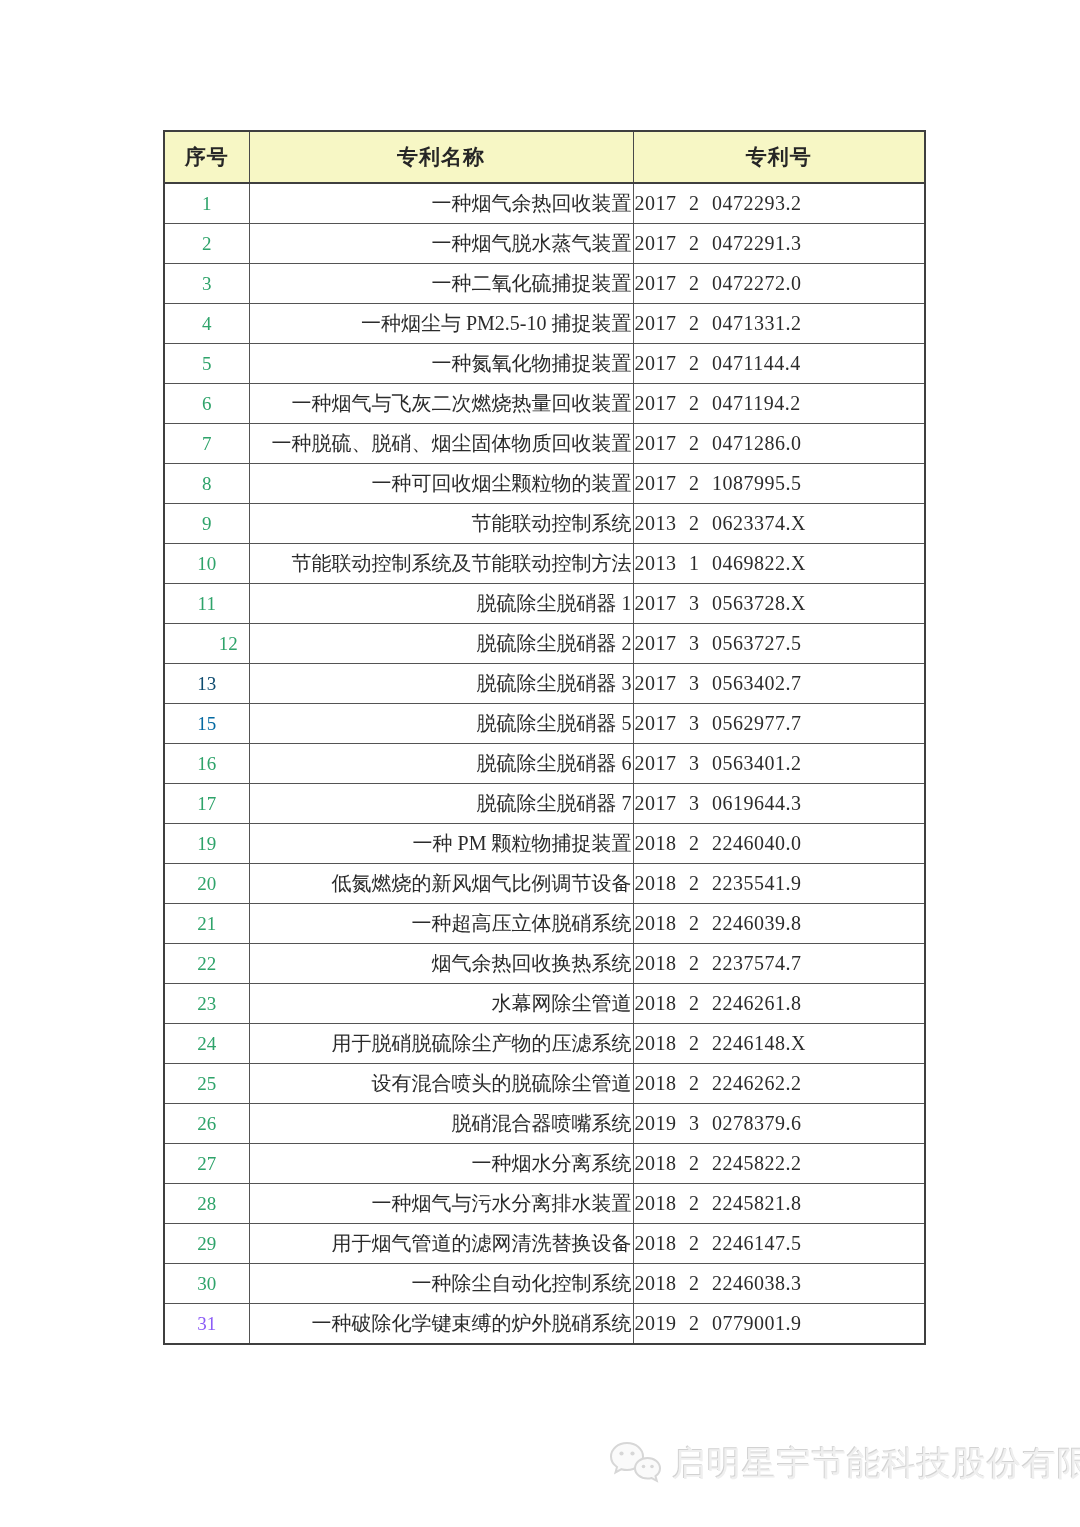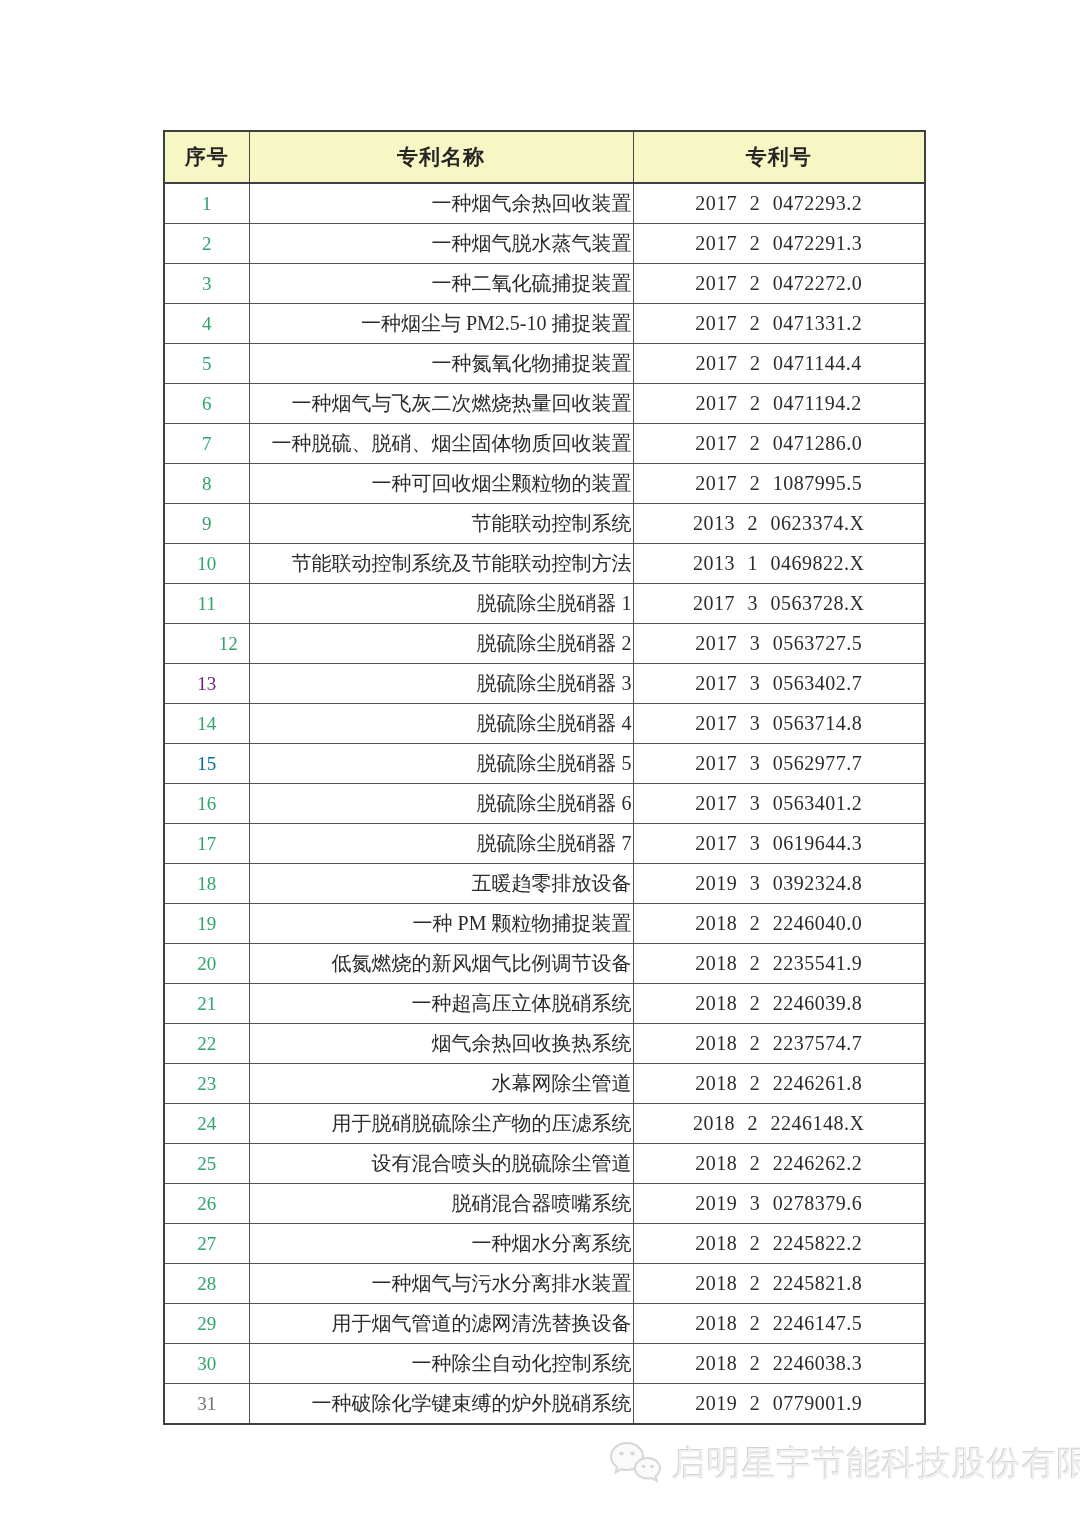--- a/index.html
+++ b/index.html
@@ -50,21 +50,21 @@
   }
   .patent-table td.cell-index {
     text-align: center;
     font-size: 19px;
   }
   .patent-table td.cell-name {
     text-align: right;
     padding-left: 13px;
   }
   .patent-table td.cell-number {
-    text-align: center;
+    text-align: left;
     word-spacing: 7px;
     letter-spacing: 0.5px;
     border-radius: 10px;
   }
 
   
   .watermark {
     position: absolute;
     left: 606px;
     top: 1436px;
@@ -170,54 +170,44 @@
     <td class="cell-number">2017 3 0563728.X</td>
   </tr>
 
   <tr>
     <td class="cell-index" style="color: rgb(46, 163, 106); padding-left: 44px;">12</td>
     <td class="cell-name">脱硫除尘脱硝器 2</td>
     <td class="cell-number">2017 3 0563727.5</td>
   </tr>
 
   <tr>
-    <td class="cell-index" style="color: #701a75;">13</td>
+    <td class="cell-index" style="color: #0c4a6e;">13</td>
     <td class="cell-name">脱硫除尘脱硝器 3</td>
     <td class="cell-number">2017 3 0563402.7</td>
   </tr>
 
-  <tr>
-    <td class="cell-index" style="color: rgb(46, 163, 106);">14</td>
-    <td class="cell-name">脱硫除尘脱硝器 4</td>
-    <td class="cell-number">2017 3 0563714.8</td>
-  </tr>
 
   <tr>
     <td class="cell-index" style="color: #0369a1; margin-left: 8px;">15</td>
     <td class="cell-name">脱硫除尘脱硝器 5</td>
     <td class="cell-number">2017 3 0562977.7</td>
   </tr>
 
   <tr>
     <td class="cell-index" style="color: rgb(46, 163, 106);">16</td>
     <td class="cell-name">脱硫除尘脱硝器 6</td>
     <td class="cell-number">2017 3 0563401.2</td>
   </tr>
 
   <tr>
     <td class="cell-index" style="color: rgb(46, 163, 106);">17</td>
     <td class="cell-name">脱硫除尘脱硝器 7</td>
     <td class="cell-number">2017 3 0619644.3</td>
   </tr>
 
-  <tr>
-    <td class="cell-index" style="color: rgb(46, 163, 106);">18</td>
-    <td class="cell-name">五暖趋零排放设备</td>
-    <td class="cell-number">2019 3 0392324.8</td>
-  </tr>
 
   <tr>
     <td class="cell-index" style="color: rgb(46, 163, 106);">19</td>
     <td class="cell-name">一种 PM 颗粒物捕捉装置</td>
     <td class="cell-number">2018 2 2246040.0</td>
   </tr>
 
   <tr>
     <td class="cell-index" style="color: rgb(46, 163, 106);">20</td>
     <td class="cell-name">低氮燃烧的新风烟气比例调节设备</td>
@@ -278,21 +268,21 @@
     <td class="cell-number">2018 2 2246147.5</td>
   </tr>
 
   <tr>
     <td class="cell-index" style="color: rgb(46, 163, 106);">30</td>
     <td class="cell-name">一种除尘自动化控制系统</td>
     <td class="cell-number">2018 2 2246038.3</td>
   </tr>
 
   <tr>
-    <td class="cell-index" style="color: #737373;">31</td>
+    <td class="cell-index" style="color: #8b5cf6;">31</td>
     <td class="cell-name">一种破除化学键束缚的炉外脱硝系统</td>
     <td class="cell-number">2019 2 0779001.9</td>
   </tr>
 </tbody>
 </table>
 
 <div class="watermark">
   <svg class="wm-icon" viewBox="0 0 58 56" aria-hidden="true">
 
     <path d="M21 7 C12 7 5 13 5 20.5 C5 24.8 7.3 28.5 11 31 L9.5 36.5 L15.5 33.2 C17.2 33.7 19 34 21 34 C30 34 37 28 37 20.5 C37 13 30 7 21 7 Z" fill="#fafafa" stroke="#d7d7d7" stroke-width="2"></path>

